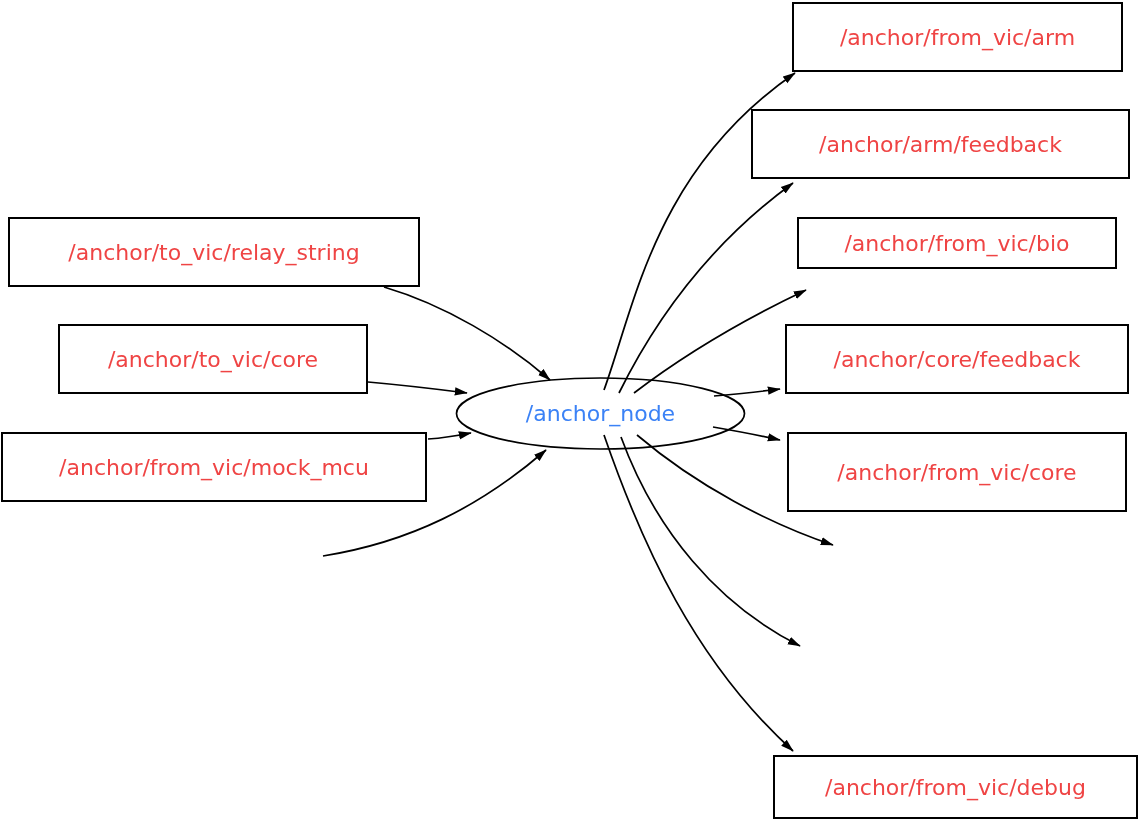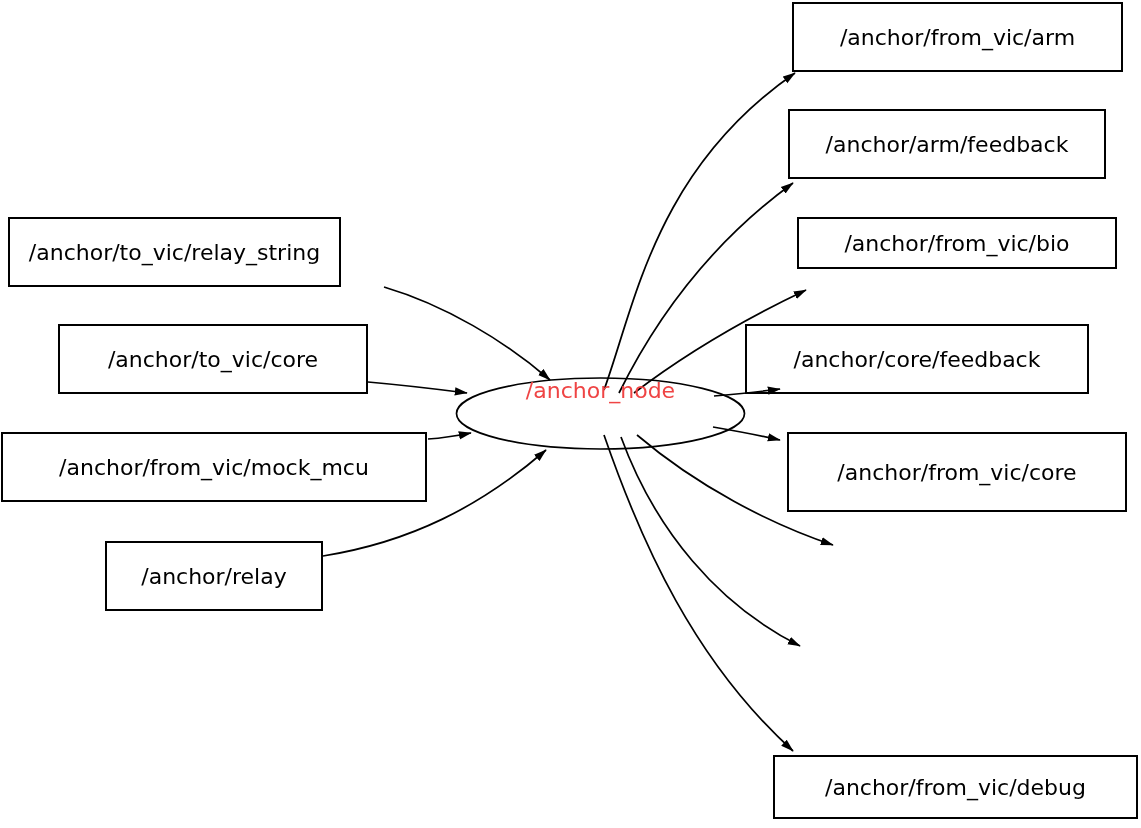--- a/index.html
+++ b/index.html
@@ -12,69 +12,67 @@
   }
   .topic-box{
     position:absolute;
     box-sizing:border-box;
     border:2px solid #000000;
     background:#ffffff;
     display:flex;
     align-items:center;
     justify-content:center;
     font-size:22px;
-    color:#000000;
+    color:#ef4444;
     white-space:nowrap;
     z-index:1;
   }
   .edges-layer{
     position:absolute;
     left:0;top:0;
     z-index:2;
     pointer-events:none;
   }
   .node-label{
     position:absolute;
     display:flex;
+    align-items:center;
     justify-content:center;
     font-size:22px;
-    color:#ef4444;
+    color:#3b82f6;
     white-space:nowrap;
     z-index:3;
     pointer-events:none;
   }
 </style>
 </head>
 <body>
 
 <div class="canvas">
 
-  <div class="topic-box" style="left:8px;top:217px;width:333px;height:70px">
+  <div class="topic-box" style="left:8px;top:217px;width:412px;height:70px">
     <span>/anchor/to_vic/relay_string</span>
   </div>
   <div class="topic-box" style="left:58px;top:324px;width:310px;height:70px">
     <span>/anchor/to_vic/core</span>
   </div>
   <div class="topic-box" style="left:1px;top:432px;width:426px;height:70px">
     <span>/anchor/from_vic/mock_mcu</span>
   </div>
-  <div class="topic-box" style="left:105px;top:541px;width:218px;height:70px">
-    <span>/anchor/relay</span>
-  </div>
 
   <div class="topic-box" style="left:792px;top:2px;width:331px;height:70px">
     <span>/anchor/from_vic/arm</span>
   </div>
-  <div class="topic-box" style="left:788px;top:109px;width:318px;height:70px">
+  <div class="topic-box" style="left:751px;top:109px;width:379px;height:70px">
     <span>/anchor/arm/feedback</span>
   </div>
   <div class="topic-box" style="left:797px;top:217px;width:320px;height:52px">
     <span>/anchor/from_vic/bio</span>
   </div>
-  <div class="topic-box" style="left:745px;top:324px;width:344px;height:70px">
+  <div class="topic-box" style="left:785px;top:324px;width:344px;height:70px">
     <span>/anchor/core/feedback</span>
   </div>
   <div class="topic-box" style="left:787px;top:432px;width:340px;height:80px">
     <span>/anchor/from_vic/core</span>
   </div>
   <div class="topic-box" style="left:773px;top:755px;width:365px;height:64px">
     <span>/anchor/from_vic/debug</span>
   </div>
 
   <svg class="edges-layer" width="1141" height="828" viewBox="0 0 1141 828">

